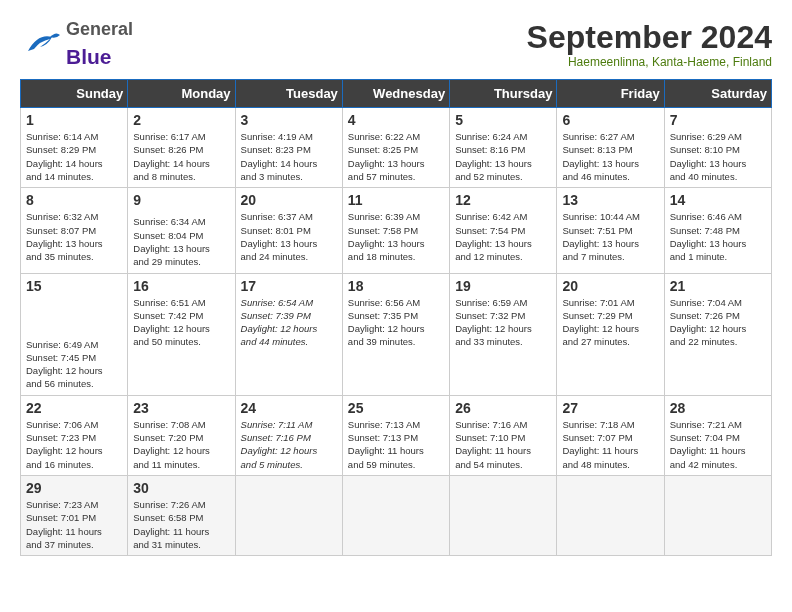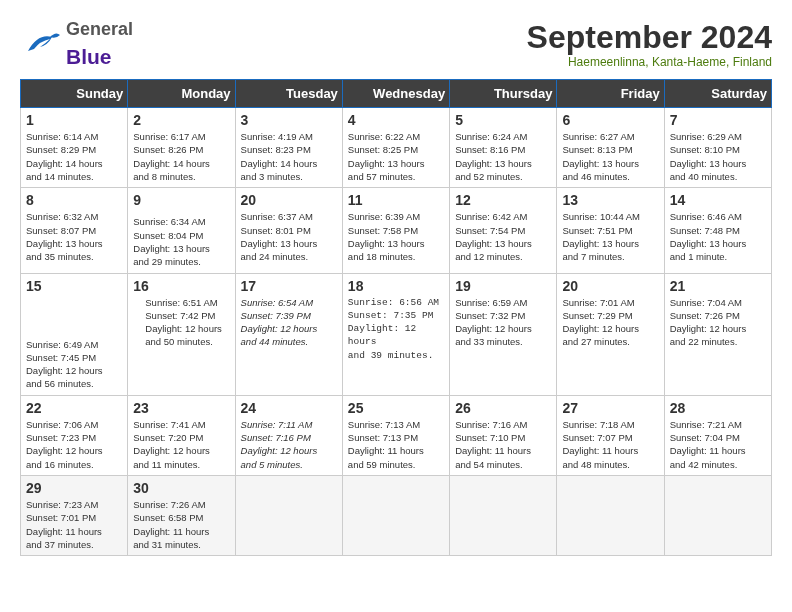--- a/index.html
+++ b/index.html
@@ -231,35 +231,35 @@
       <tr>
         <td>
           <span class="day-number">15</span>
           <div class="day-info" style="white-space: pre-line; margin-top: 44px;">Sunrise: 6:49 AM
 Sunset: 7:45 PM
 Daylight: 12 hours
 and 56 minutes.</div>
         </td>
         <td>
           <span class="day-number">16</span>
-          <div class="day-info" style="white-space: pre-line; margin-left: 12px;">Sunrise: 6:51 AM
+          <div class="day-info" style="white-space: pre-line;">Sunrise: 6:51 AM
 Sunset: 7:42 PM
 Daylight: 12 hours
 and 50 minutes.</div>
         </td>
         <td>
           <span class="day-number">17</span>
           <div class="day-info" style="white-space: pre-line; font-style: italic;">Sunrise: 6:54 AM
 Sunset: 7:39 PM
 Daylight: 12 hours
 and 44 minutes.</div>
         </td>
         <td>
           <span class="day-number">18</span>
-          <div class="day-info" style="white-space: pre-line; font-family: Liberation Mono, monospace;">Sunrise: 6:56 AM
+          <div class="day-info" style="white-space: pre-line;">Sunrise: 6:56 AM
 Sunset: 7:35 PM
 Daylight: 12 hours
 and 39 minutes.</div>
         </td>
         <td>
           <span class="day-number">19</span>
           <div class="day-info" style="white-space: pre-line;">Sunrise: 6:59 AM
 Sunset: 7:32 PM
 Daylight: 12 hours
 and 33 minutes.</div>
@@ -282,21 +282,21 @@
       <tr>
         <td>
           <span class="day-number">22</span>
           <div class="day-info" style="white-space: pre-line;">Sunrise: 7:06 AM
 Sunset: 7:23 PM
 Daylight: 12 hours
 and 16 minutes.</div>
         </td>
         <td>
           <span class="day-number">23</span>
-          <div class="day-info" style="white-space: pre-line;">Sunrise: 7:41 AM
+          <div class="day-info" style="white-space: pre-line;">Sunrise: 7:08 AM
 Sunset: 7:20 PM
 Daylight: 12 hours
 and 11 minutes.</div>
         </td>
         <td>
           <span class="day-number">24</span>
           <div class="day-info" style="white-space: pre-line; font-style: italic;">Sunrise: 7:11 AM
 Sunset: 7:16 PM
 Daylight: 12 hours
 and 5 minutes.</div>

